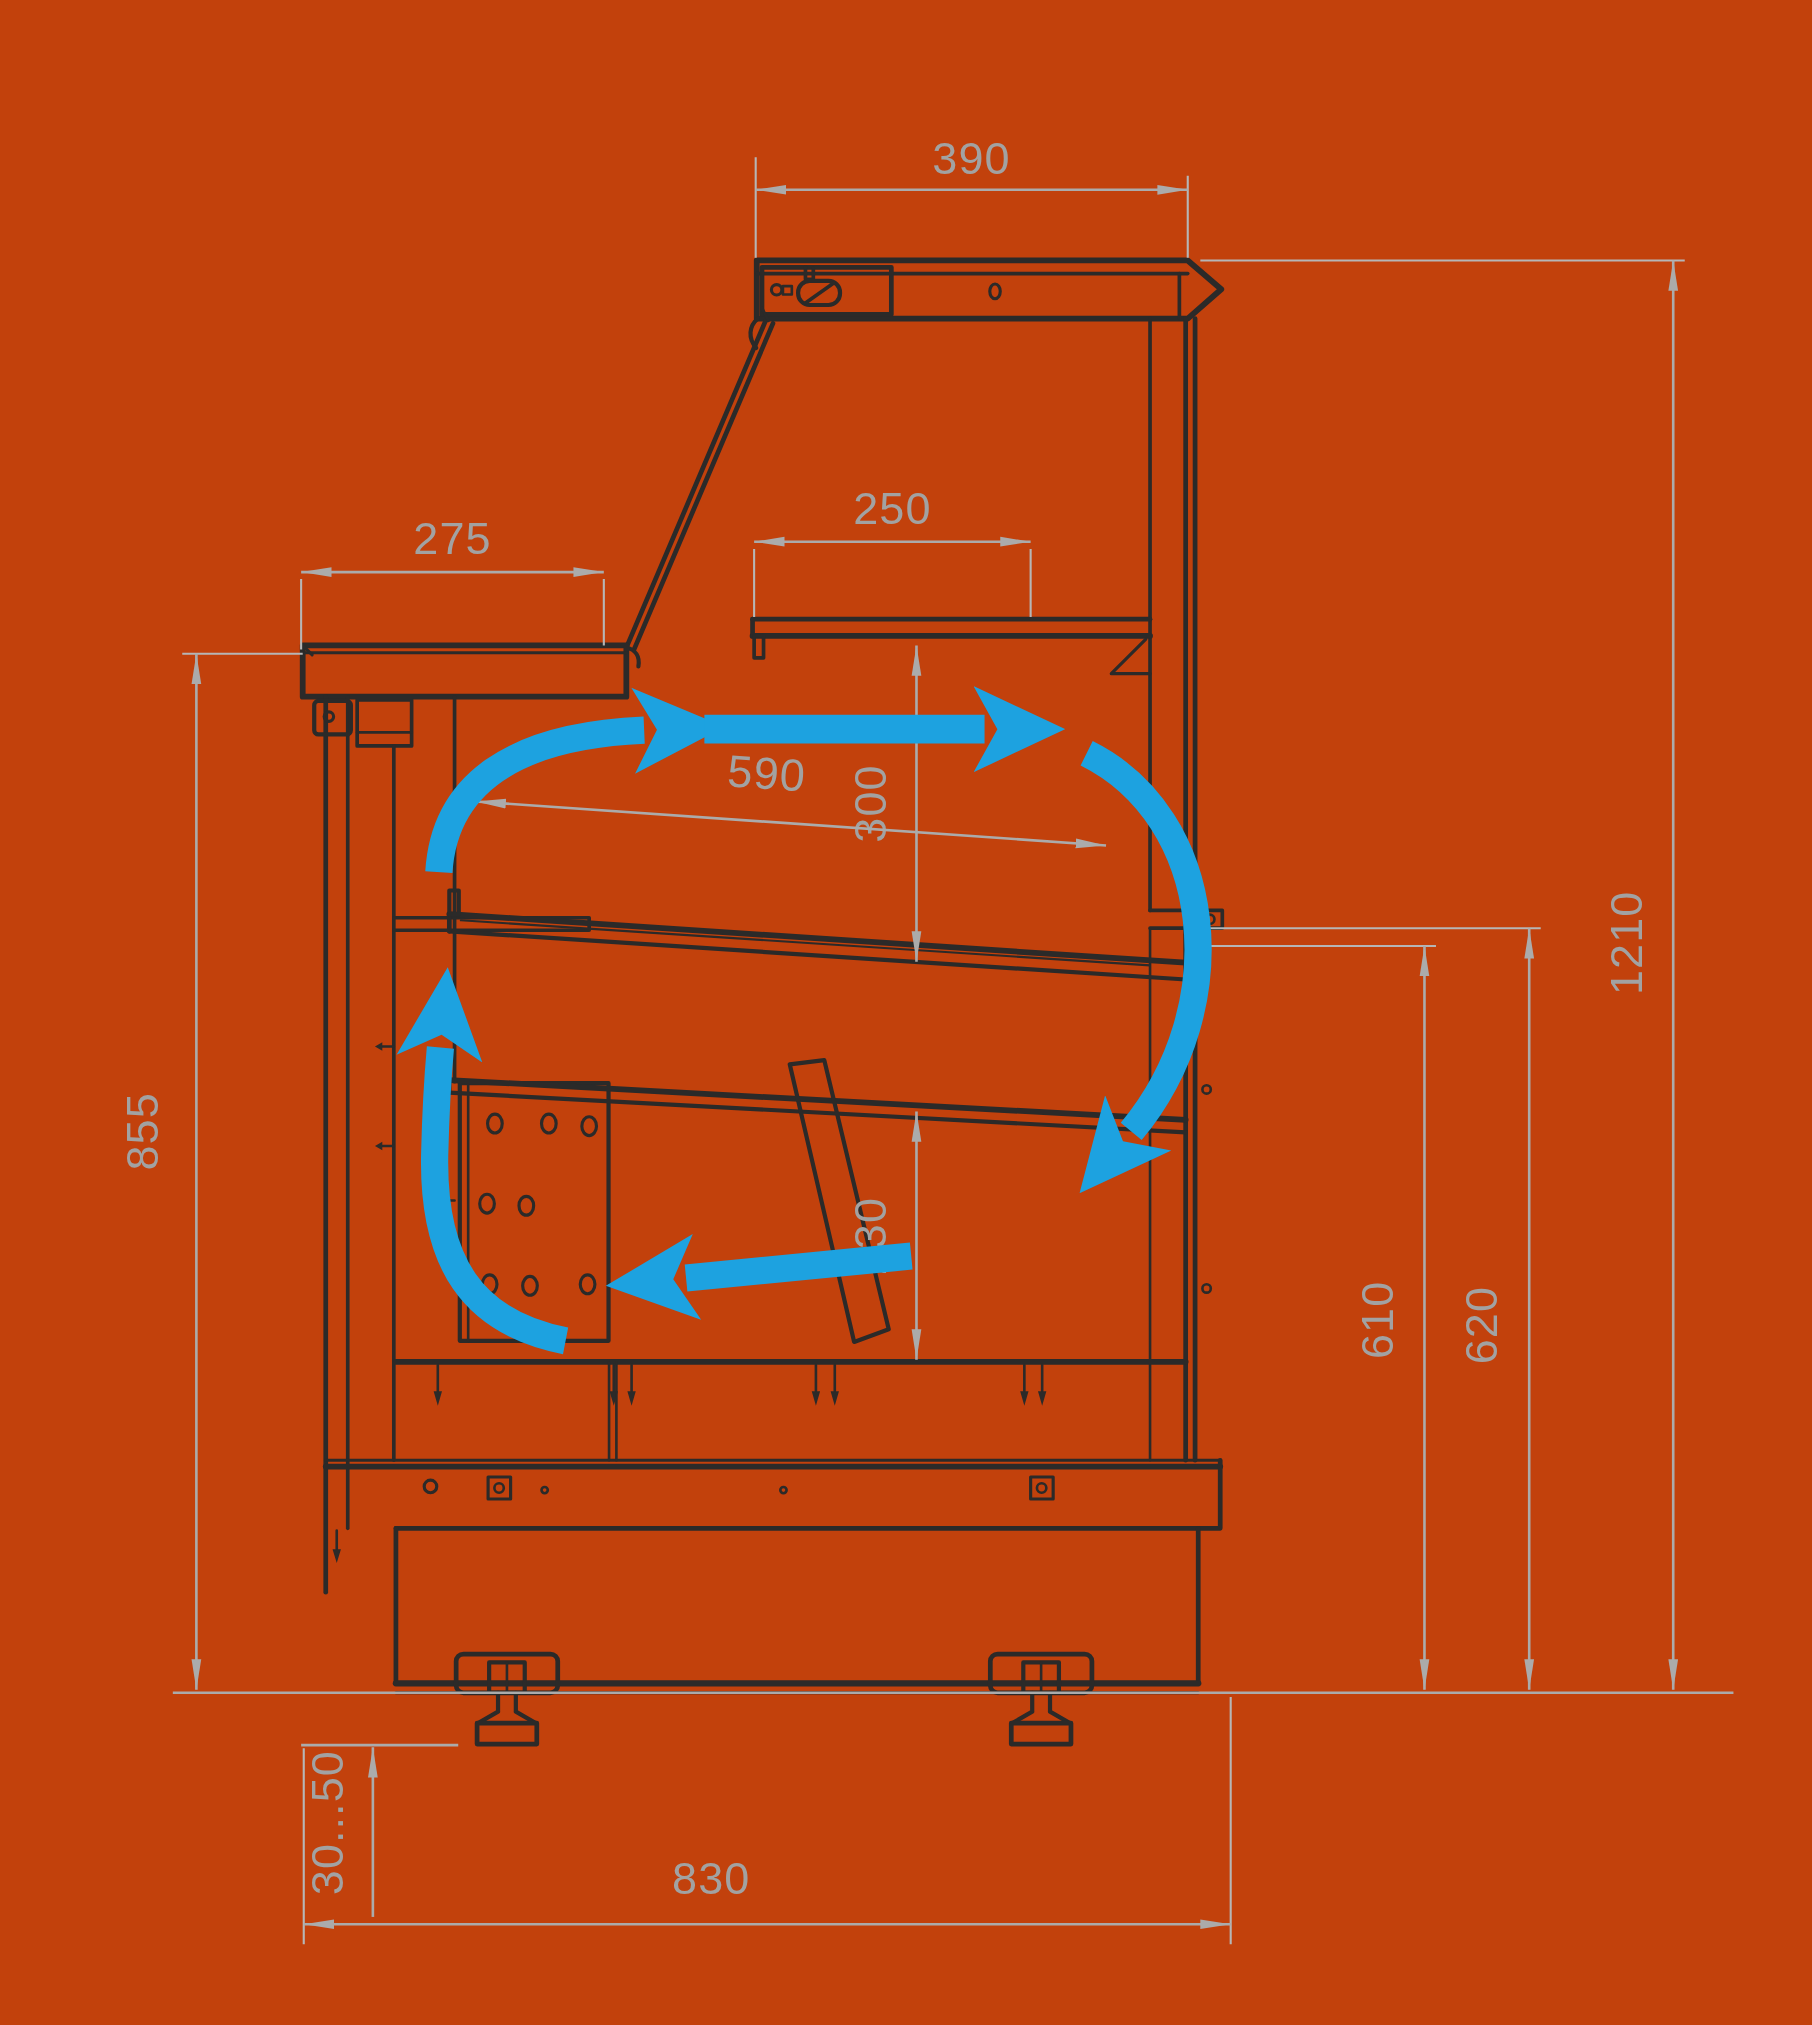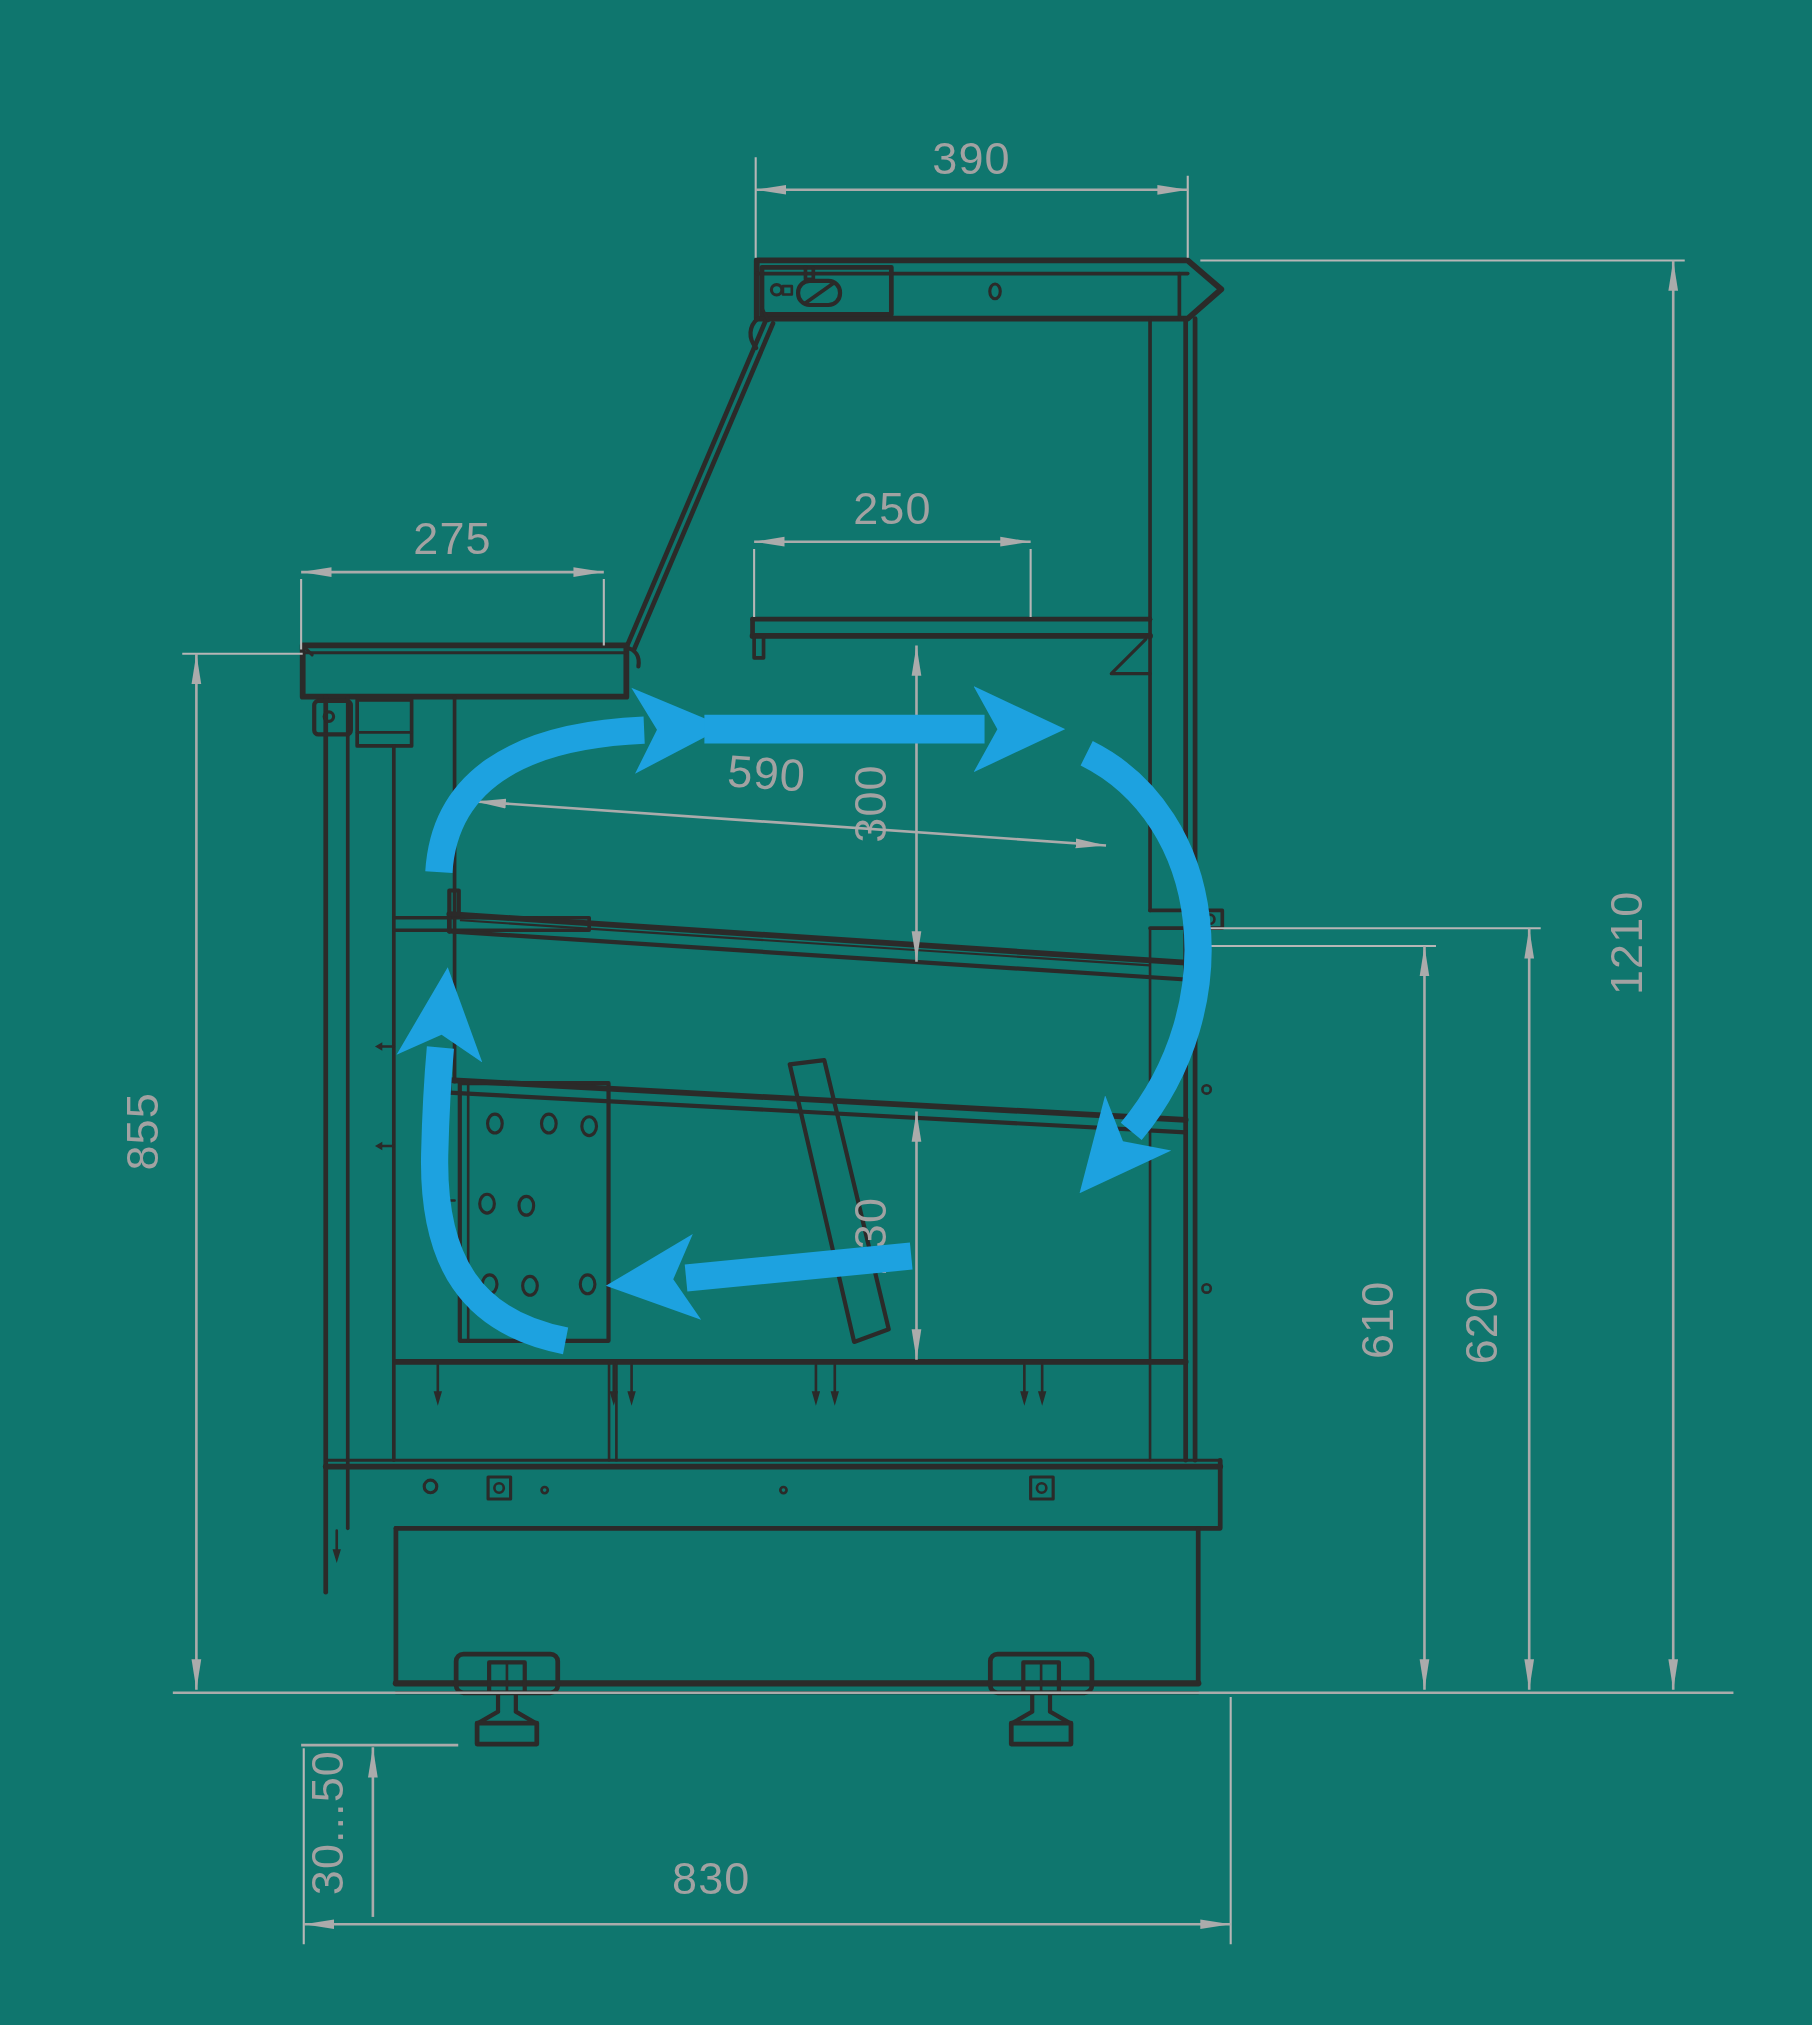--- a/index.html
+++ b/index.html
@@ -1,16 +1,16 @@
 <!DOCTYPE html>
 <html style="font-size:8.4px"><head>
 <meta charset="utf-8">
 <style>
   html,body{margin:0;padding:0;background:#ffffff;}
-  .stage{width:1812px;height:2025px;background:#0f766e;position:relative;}
+  .stage{width:1812px;height:2025px;background:#c2410c;position:relative;}
   svg{display:block;}
   text{font-family:"Liberation Sans", sans-serif;fill:#a2a2a2;font-size:86px;letter-spacing:2px;}
   .struct{stroke:#2b2a29;fill:none;stroke-linecap:round;stroke-linejoin:round;}
   .dim{stroke:#ababab;fill:none;stroke-width:5;}
   .ext{stroke:#b6b6b6;fill:none;stroke-width:4;}
   .blue{stroke:#1da2e0;fill:none;stroke-linecap:butt;}
 </style>
 </head>
 <body>
 

